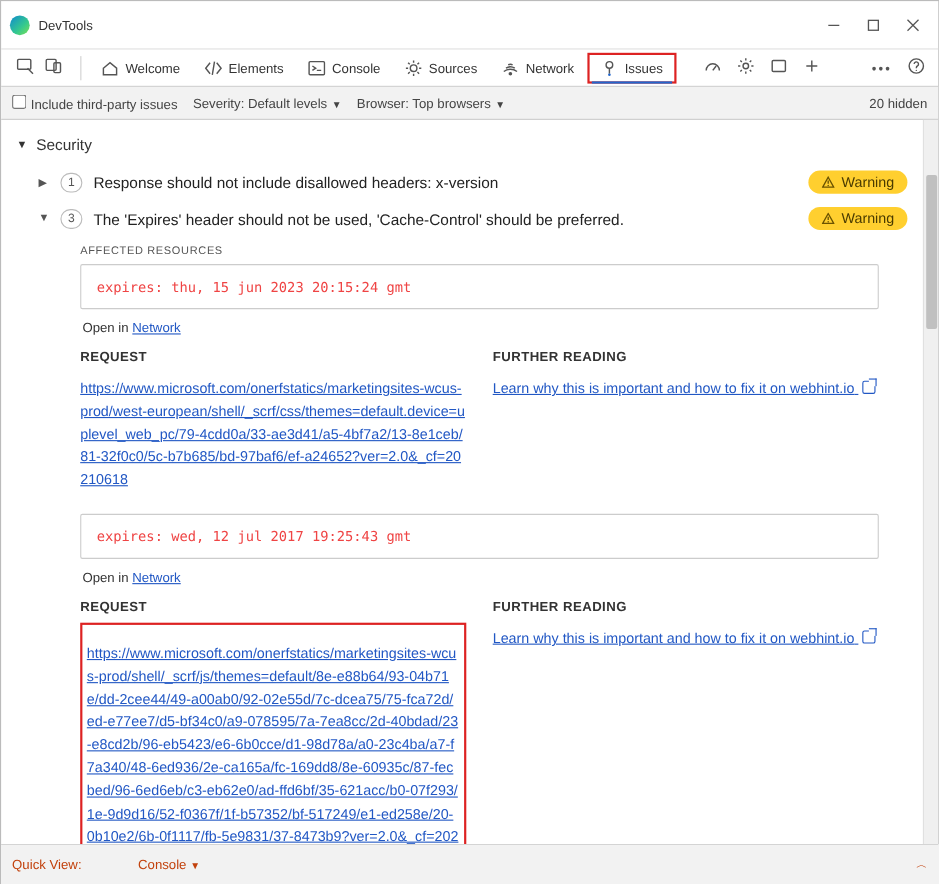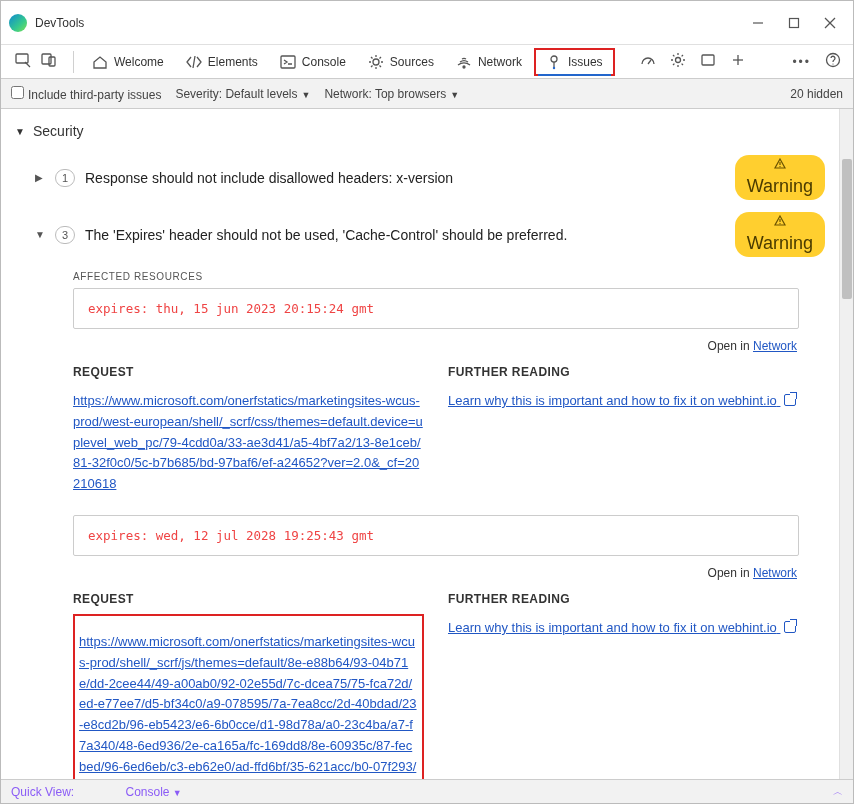--- a/index.html
+++ b/index.html
@@ -25,37 +25,37 @@
 .content-wrap { position: relative; height: calc(100% - 36px - 34px - 30px - 28px); display:flex; }
 .content { flex:1; overflow-y: auto; padding: 0 0 20px 0; }
 .scroll-hint { width: 14px; background:#f0f0f0; border-left:1px solid #e0e0e0; position:relative; }
 .scroll-thumb { position:absolute; left:2px; width:10px; top:50px; height:140px; background:#c0c0c0; border-radius:2px;}
 .section-header { display:flex; align-items:center; padding: 14px 14px 10px 14px; font-size: 14px;}
 .section-header .chev { width:10px; display:inline-block; margin-right:8px; font-size:10px; }
 .issue-row { display:flex; align-items:center; padding: 6px 14px; gap: 10px; }
 .issue-row .chev { width:10px; font-size:10px; color:#555; }
 .issue-row .count { border:1px solid #bbb; background:#fff; border-radius:10px; min-width:20px; height:18px; display:flex; align-items:center; justify-content:center; font-size:11px; color:#555; padding:0 4px;}
 .issue-row .msg { font-size: 14px; color:#222; flex:1; }
-.badge-warn { background:#ffcf2f; color:#4a3b00; border-radius:14px; padding:3px 12px; display:flex; align-items:center; gap:6px; font-size:18px;flex-direction:column;}
+.badge-warn { background:#ffcf2f; color:#4a3b00; border-radius:14px; padding:3px 12px; display:flex; align-items:center; gap:6px; font-size:13px;}
 .badge-warn svg { width:12px; height:12px; }
 .affected { padding: 8px 40px 0 72px; }
 .affected-label { font-size: 10px; letter-spacing: 0.6px; color:#555; margin-bottom:6px; }
 .res-block { border:1px solid #ccc; background:#fff; padding:0; margin-bottom:4px; border-radius:2px;}
 .res-header { font-family: Consolas, monospace; font-size:12.5px; padding:12px 14px; color:#ef4444; border-bottom:0; }
-.open-in { font-size:12px; color:#333; padding: 6px 2px 10px 2px; text-align: right; }
+.open-in { font-size:12px; color:#333; padding: 6px 2px 10px 2px; }
 .link { color:#2157c4; text-decoration: underline; cursor:pointer; }
 .cols { display:flex; gap:24px; margin-top:2px; margin-bottom:20px; }
 .col { flex:1; }
 .col h4 { font-size:12px; font-weight:600; letter-spacing:.4px; color:#333; margin-bottom:8px;}
 .col .link { font-size:13px; line-height:1.6; display:block; word-break:break-all;margin-top:12px;}
 .col-right .link { word-break:normal; }
 .ext-icon { display:inline-block; width:12px; height:12px; border:1.3px solid #2157c4; border-radius:2px; position:relative; margin-left:4px; vertical-align:-1px;}
 .ext-icon::after { content:""; position:absolute; right:-2px; top:-3px; width:6px; height:6px; border-top:1.3px solid #2157c4; border-right:1.3px solid #2157c4; background:#fff;}
 .highlight-box { border:2px solid #d22; padding:4px 4px;}
-.quickview { position:absolute; bottom:0; left:0; right:0; height:24px; background:#f2f2f2; border-top:1px solid #ccc; display:flex; align-items:center; padding:0 10px; font-size:12px; color:#8b5cf6;gap:24px;}
+.quickview { position:absolute; bottom:0; left:0; right:0; height:36px; background:#f2f2f2; border-top:1px solid #ccc; display:flex; align-items:center; padding:0 10px; font-size:12px; color:#c2410c;gap:24px;}
 .quickview .chev-up { margin-left:auto; font-size:10px;}
 .icon-svg { width:16px; height:16px; stroke:#555; fill:none; stroke-width:1.3; }
 </style>
 </head>
 <body>
 
 <div class="titlebar">
   <div class="edge-icon"></div>
   <div class="title">DevTools</div>
   <div class="win-btns">
@@ -153,21 +153,21 @@
           <circle cx="8" cy="8" r="6.5"></circle>
           <path d="M6 6a2 2 0 1 1 3 2c-1 .5-1 1-1 2"></path>
           <circle cx="8" cy="12" r="0.6" fill="#555" stroke="none"></circle>
         </svg></span>
   </div>
 </div>
 
 <div class="filterbar">
   <label><input type="checkbox" style=""><span>Include third-party issues</span></label>
   <span><span>Severity:</span> <span>Default levels</span><span class="dropdown-indicator">▼</span></span>
-  <span><span>Network:</span> <span>Top browsers</span><span class="dropdown-indicator">▼</span></span>
+  <span><span>Browser:</span> <span>Top browsers</span><span class="dropdown-indicator">▼</span></span>
   <span class="hidden-count">20 hidden</span>
 </div>
 
 <div class="content-wrap">
 <div class="content">
 
   <div class="section-header">
     <span class="chev">▼</span>
     <span>Security</span>
   </div>
@@ -214,21 +214,21 @@
         <h4>REQUEST</h4>
         <a class="link">https://www.microsoft.com/onerfstatics/marketingsites-wcus-prod/west-european/shell/_scrf/css/themes=default.device=uplevel_web_pc/79-4cdd0a/33-ae3d41/a5-4bf7a2/13-8e1ceb/81-32f0c0/5c-b7b685/bd-97baf6/ef-a24652?ver=2.0&amp;_cf=20210618</a>
       </div>
       <div class="col col-right">
         <h4>FURTHER READING</h4>
         <a class="link"><span>Learn why this is important and how to fix it on webhint.io</span> <span class="ext-icon"></span></a>
       </div>
     </div>
 
     <div class="res-block">
-      <div class="res-header">expires: wed, 12 jul 2028 19:25:43 gmt</div>
+      <div class="res-header">expires: wed, 12 jul 2017 19:25:43 gmt</div>
     </div>
     <div class="open-in"><span>Open in </span><span class="link">Network</span></div>
     <div class="cols">
       <div class="col">
         <h4>REQUEST</h4>
         <div class="highlight-box">
           <a class="link">https://www.microsoft.com/onerfstatics/marketingsites-wcus-prod/shell/_scrf/js/themes=default/8e-e88b64/93-04b71e/dd-2cee44/49-a00ab0/92-02e55d/7c-dcea75/75-fca72d/ed-e77ee7/d5-bf34c0/a9-078595/7a-7ea8cc/2d-40bdad/23-e8cd2b/96-eb5423/e6-6b0cce/d1-98d78a/a0-23c4ba/a7-f7a340/48-6ed936/2e-ca165a/fc-169dd8/8e-60935c/87-fecbed/96-6ed6eb/c3-eb62e0/ad-ffd6bf/35-621acc/b0-07f293/1e-9d9d16/52-f0367f/1f-b57352/bf-517249/e1-ed258e/20-0b10e2/6b-0f1117/fb-5e9831/37-8473b9?ver=2.0&amp;_cf=20210618&amp;iife=1</a>
         </div>
       </div>
       <div class="col col-right">

